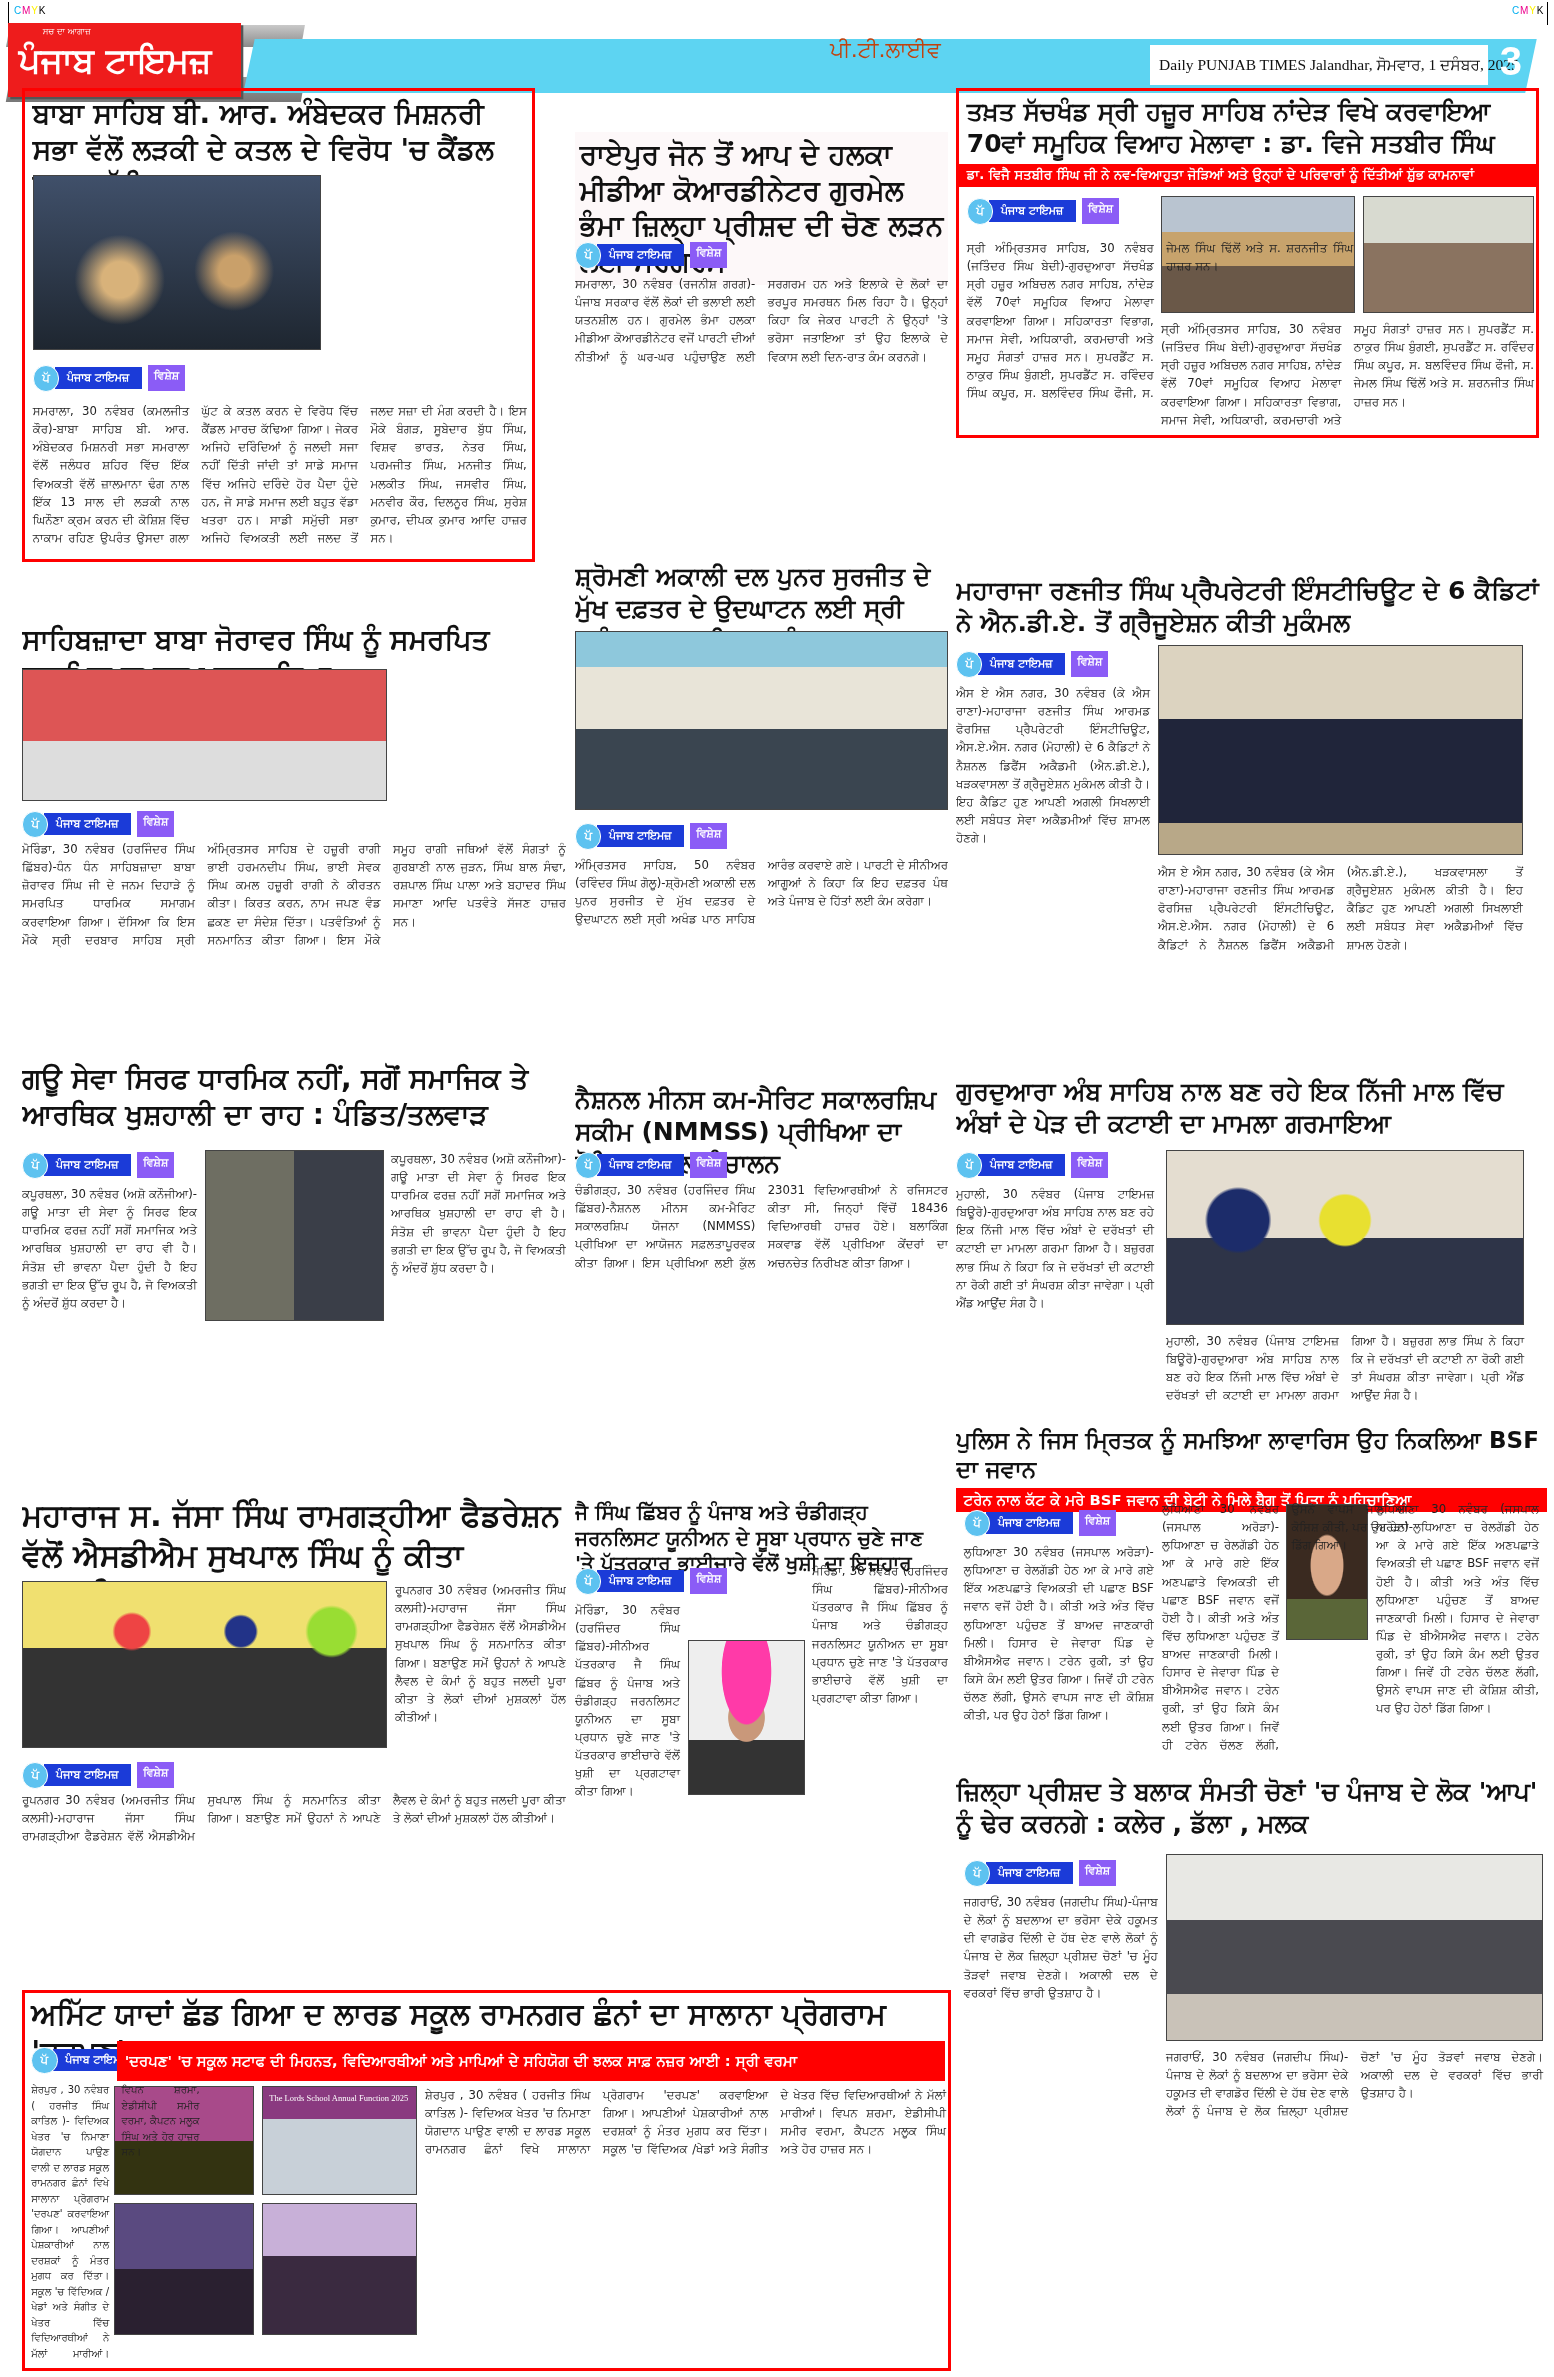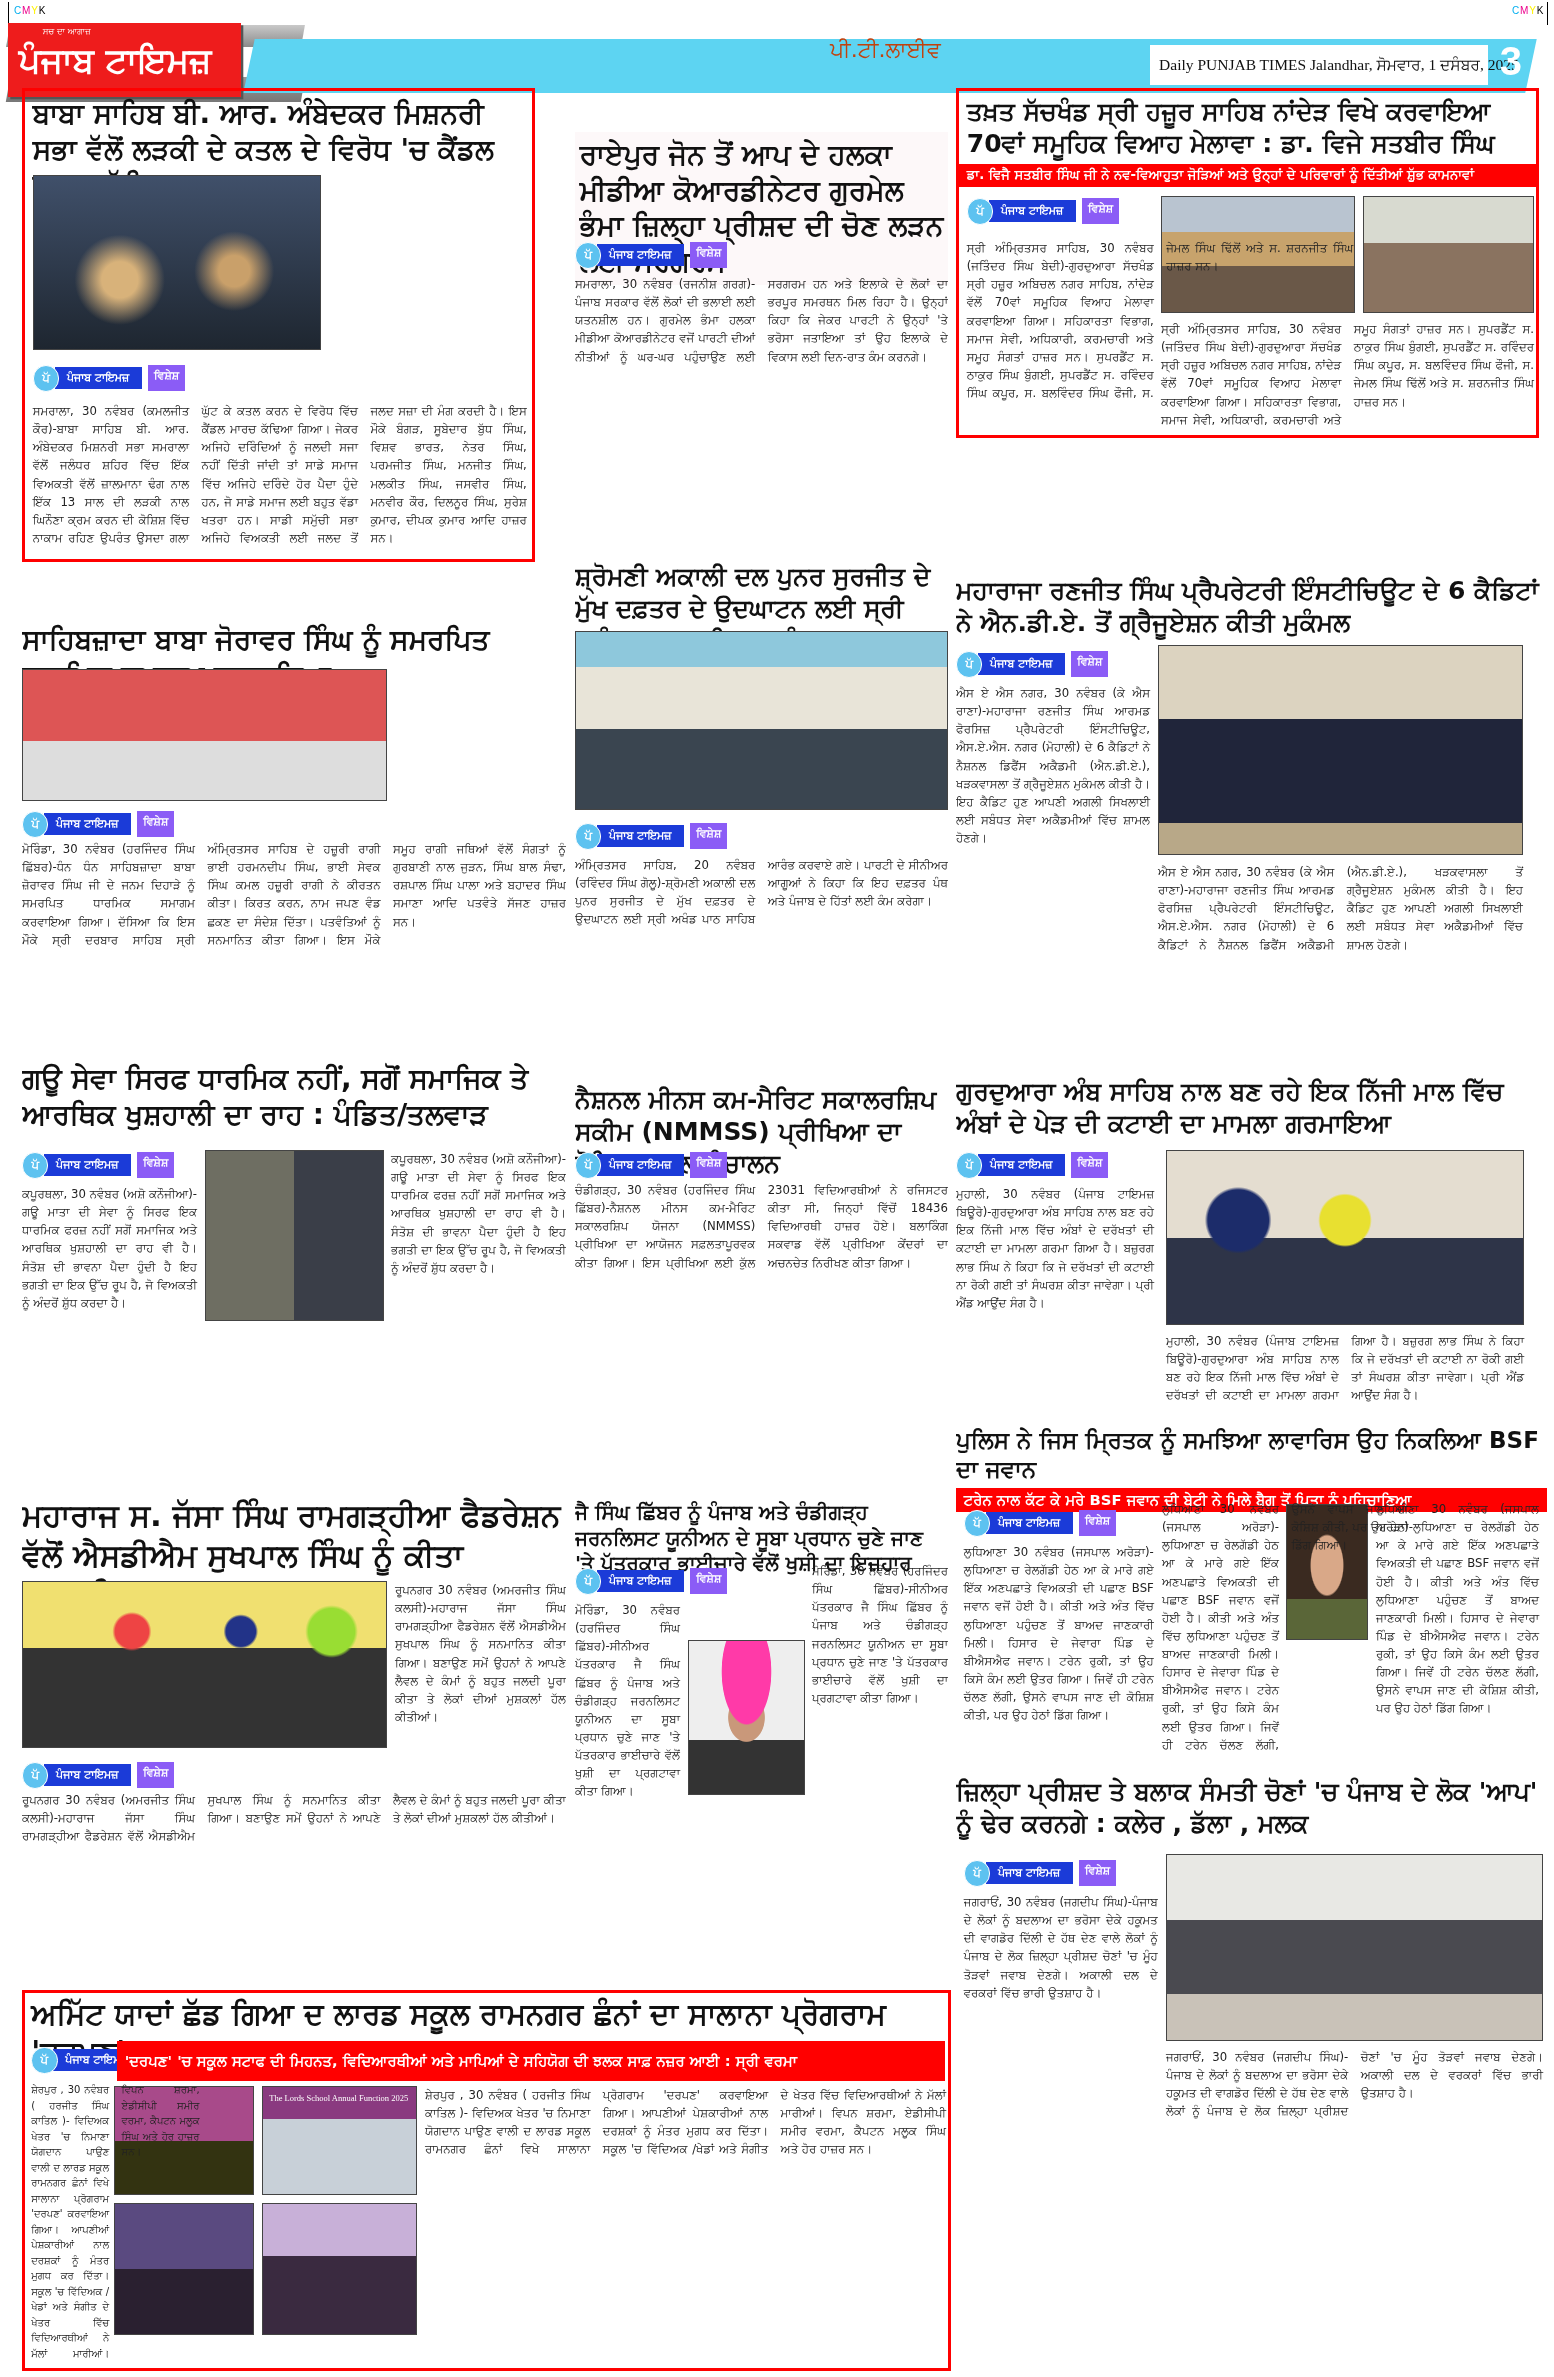--- a/index.html
+++ b/index.html
@@ -133,21 +133,21 @@
   <div class="photo" style="left:0; top:70px; width:373px; height:179px; background:#5b8fa6;">
     <div class="ph-glow" style="background:linear-gradient(#8ec8dc 0 20%, #e8e4d8 20% 55%, #3a4550 55%);"></div>
   </div>
   <div style="position:absolute; left:0; top:256px;">
     <span class="byline-badge">
       <span class="badge-logo">ਪੱ</span>
       <span class="badge-name">ਪੰਜਾਬ ਟਾਇਮਜ਼</span>
       <span class="badge-spec">ਵਿਸ਼ੇਸ਼</span>
     </span>
   </div>
-  <div class="body-cols two" style="left:0; top:295px; width:373px; height:210px;">ਅੰਮ੍ਰਿਤਸਰ ਸਾਹਿਬ, 20 ਨਵੰਬਰ (ਰਵਿੰਦਰ ਸਿੰਘ ਗੋਲੂ)-ਸ਼੍ਰੋਮਣੀ ਅਕਾਲੀ ਦਲ ਪੁਨਰ ਸੁਰਜੀਤ ਦੇ ਮੁੱਖ ਦਫ਼ਤਰ ਦੇ ਉਦਘਾਟਨ ਲਈ ਸ੍ਰੀ ਅਖੰਡ ਪਾਠ ਸਾਹਿਬ ਆਰੰਭ ਕਰਵਾਏ ਗਏ। ਪਾਰਟੀ ਦੇ ਸੀਨੀਅਰ ਆਗੂਆਂ ਨੇ ਕਿਹਾ ਕਿ ਇਹ ਦਫ਼ਤਰ ਪੰਥ ਅਤੇ ਪੰਜਾਬ ਦੇ ਹਿੱਤਾਂ ਲਈ ਕੰਮ ਕਰੇਗਾ।</div>
+  <div class="body-cols two" style="left:0; top:295px; width:373px; height:210px;">ਅੰਮ੍ਰਿਤਸਰ ਸਾਹਿਬ, 50 ਨਵੰਬਰ (ਰਵਿੰਦਰ ਸਿੰਘ ਗੋਲੂ)-ਸ਼੍ਰੋਮਣੀ ਅਕਾਲੀ ਦਲ ਪੁਨਰ ਸੁਰਜੀਤ ਦੇ ਮੁੱਖ ਦਫ਼ਤਰ ਦੇ ਉਦਘਾਟਨ ਲਈ ਸ੍ਰੀ ਅਖੰਡ ਪਾਠ ਸਾਹਿਬ ਆਰੰਭ ਕਰਵਾਏ ਗਏ। ਪਾਰਟੀ ਦੇ ਸੀਨੀਅਰ ਆਗੂਆਂ ਨੇ ਕਿਹਾ ਕਿ ਇਹ ਦਫ਼ਤਰ ਪੰਥ ਅਤੇ ਪੰਜਾਬ ਦੇ ਹਿੱਤਾਂ ਲਈ ਕੰਮ ਕਰੇਗਾ।</div>
 </article>
 
 <article class="story" style="left:956px; top:575px; width:591px; height:482px;">
   <h2 class="headline hl-m">ਮਹਾਰਾਜਾ ਰਣਜੀਤ ਸਿੰਘ ਪ੍ਰੈਪਰੇਟਰੀ ਇੰਸਟੀਚਿਊਟ ਦੇ 6 ਕੈਡਿਟਾਂ ਨੇ ਐਨ.ਡੀ.ਏ. ਤੋਂ ਗ੍ਰੈਜੂਏਸ਼ਨ ਕੀਤੀ ਮੁਕੰਮਲ</h2>
   <div style="position:absolute; left:0; top:70px;">
     <span class="byline-badge">
       <span class="badge-logo">ਪੱ</span>
       <span class="badge-name">ਪੰਜਾਬ ਟਾਇਮਜ਼</span>
       <span class="badge-spec">ਵਿਸ਼ੇਸ਼</span>
     </span>

